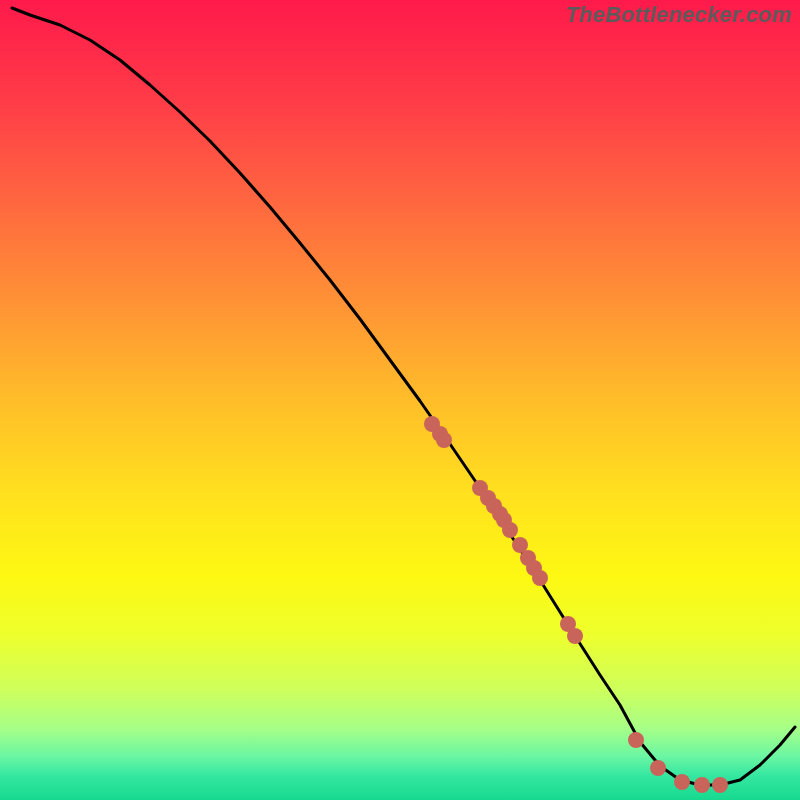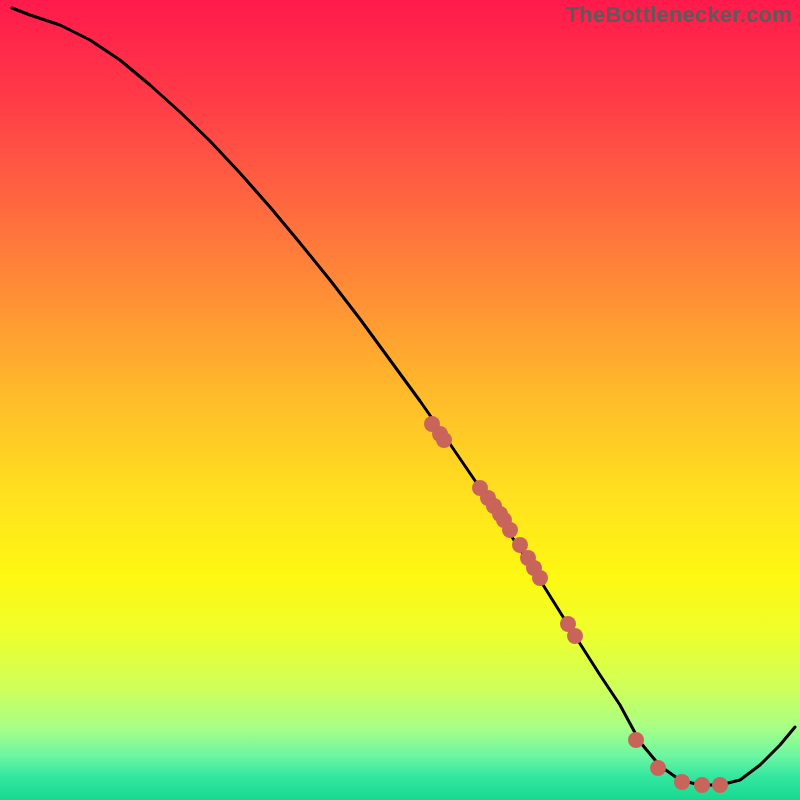--- a/index.html
+++ b/index.html
@@ -8,20 +8,21 @@
     width: 800px;
     height: 800px;
     overflow: hidden;
     font-family: Arial, Helvetica, sans-serif;
     background: #ffffff;
   }
   .chart-frame {
     position: relative;
     width: 800px;
     height: 800px;
+    font-style: italic;
   }
   .gradient-bg {
     position: absolute;
     left: 0; top: 0;
     width: 800px;
     height: 800px;
   }
   .watermark {
     position: absolute;
     top: 2px;

